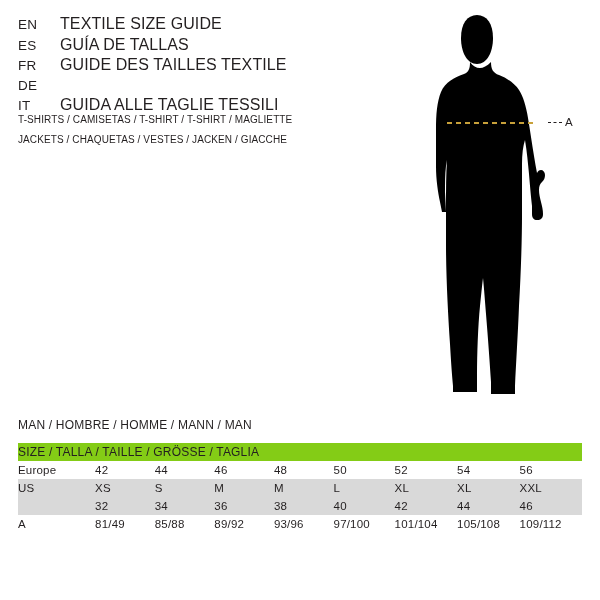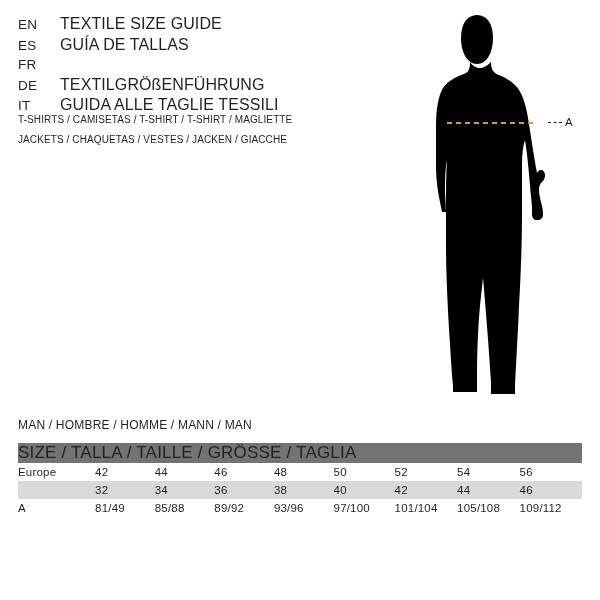--- a/index.html
+++ b/index.html
@@ -102,22 +102,22 @@
     border-collapse: collapse;
     font-size: 11.5px;
   }
   table.size-table td {
     padding: 0;
     height: 18px;
     vertical-align: middle;
     letter-spacing: 0.2px;
   }
   tr.row-head td {
-    background: #737373;
-    font-size: 17px;
+    background: #84cc16;
+    font-size: 12px;
     letter-spacing: 0.2px;
   }
   tr.row-shade td {
     background: #d9d9d9;
   }
   tr.row-plain td {
     background: #ffffff;
     margin-left: 8px;
   }
   td.label-cell {
@@ -149,24 +149,24 @@
     <div class="lang-row">
       <span class="lang-code">EN</span>
       <span class="lang-text">TEXTILE SIZE GUIDE</span>
     </div>
     <div class="lang-row">
       <span class="lang-code">ES</span>
       <span class="lang-text">GUÍA DE TALLAS</span>
     </div>
     <div class="lang-row">
       <span class="lang-code">FR</span>
+      <span class="lang-text">GUIDE DES TAILLES TEXTILE</span>
     </div>
     <div class="lang-row">
       <span class="lang-code">DE</span>
-      <span class="lang-text">TEXTILGRÖßENFÜHRUNG</span>
     </div>
     <div class="lang-row">
       <span class="lang-code">IT</span>
       <span class="lang-text">GUIDA ALLE TAGLIE TESSILI</span>
     </div>
   </div>
 
   <div class="garment-lines">
     <div class="garment-line">T-SHIRTS / CAMISETAS / T-SHIRT / T-SHIRT / MAGLIETTE</div>
     <div class="garment-line">JACKETS / CHAQUETAS / VESTES / JACKEN / GIACCHE</div>
@@ -244,20 +244,31 @@
         <td class="val val-first">42</td>
         <td class="val">44</td>
         <td class="val">46</td>
         <td class="val">48</td>
         <td class="val">50</td>
         <td class="val">52</td>
         <td class="val">54</td>
         <td class="val">56</td>
       </tr>
       <tr class="row-shade">
+        <td class="label-cell">US</td>
+        <td class="val val-first">XS</td>
+        <td class="val">S</td>
+        <td class="val">M</td>
+        <td class="val">M</td>
+        <td class="val">L</td>
+        <td class="val">XL</td>
+        <td class="val">XL</td>
+        <td class="val">XXL</td>
+      </tr>
+      <tr class="row-shade">
         <td class="label-cell"></td>
         <td class="val val-first">32</td>
         <td class="val">34</td>
         <td class="val">36</td>
         <td class="val">38</td>
         <td class="val">40</td>
         <td class="val">42</td>
         <td class="val">44</td>
         <td class="val">46</td>
       </tr>

